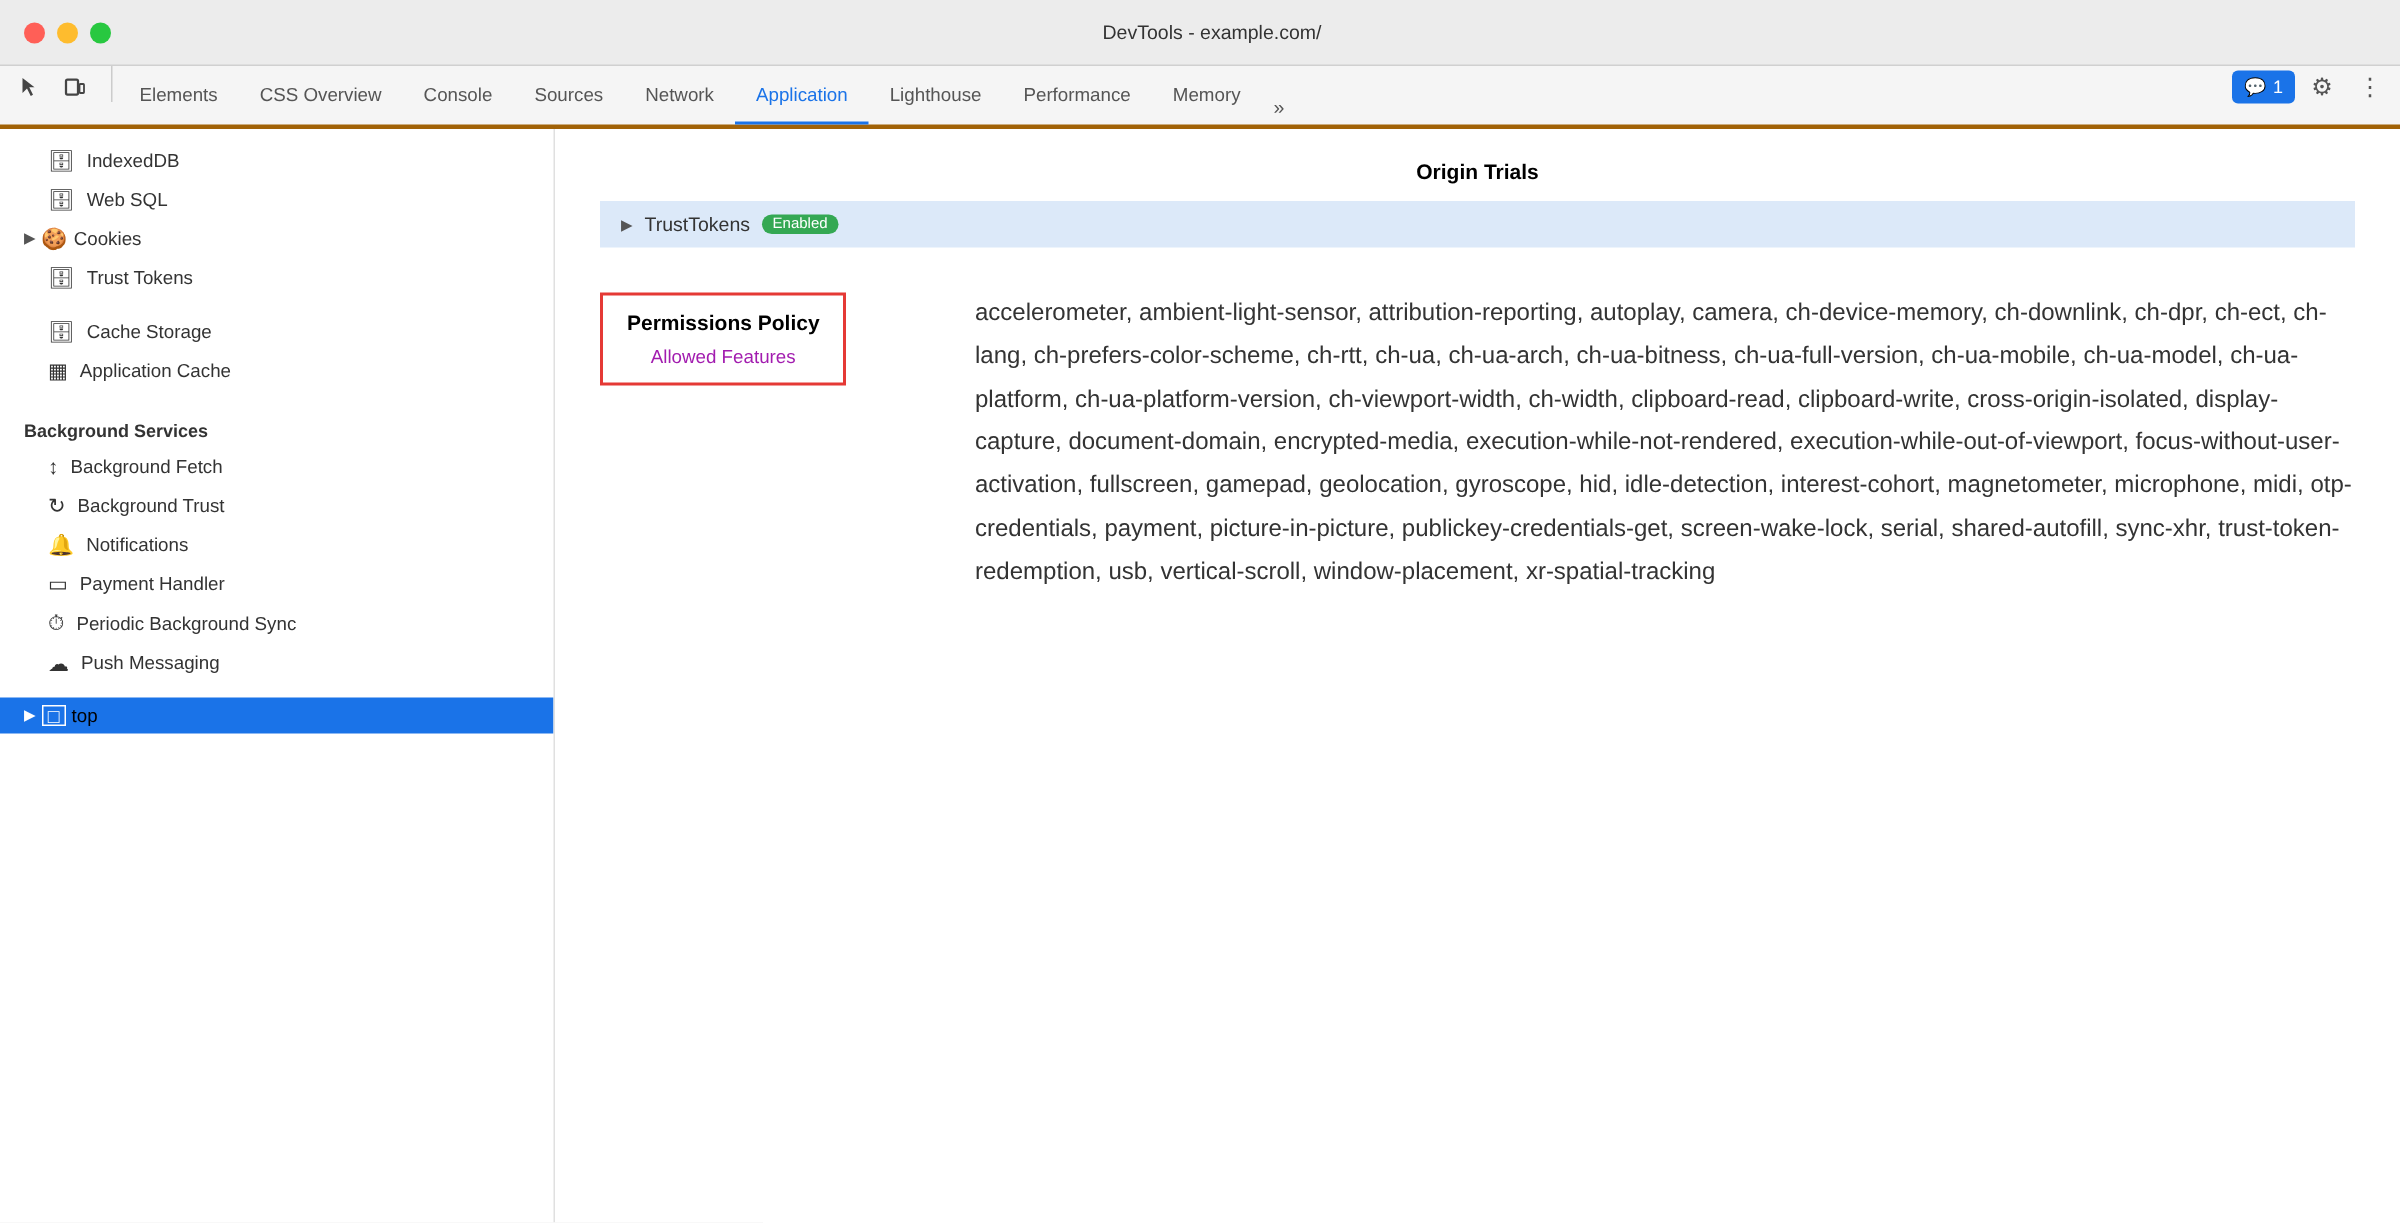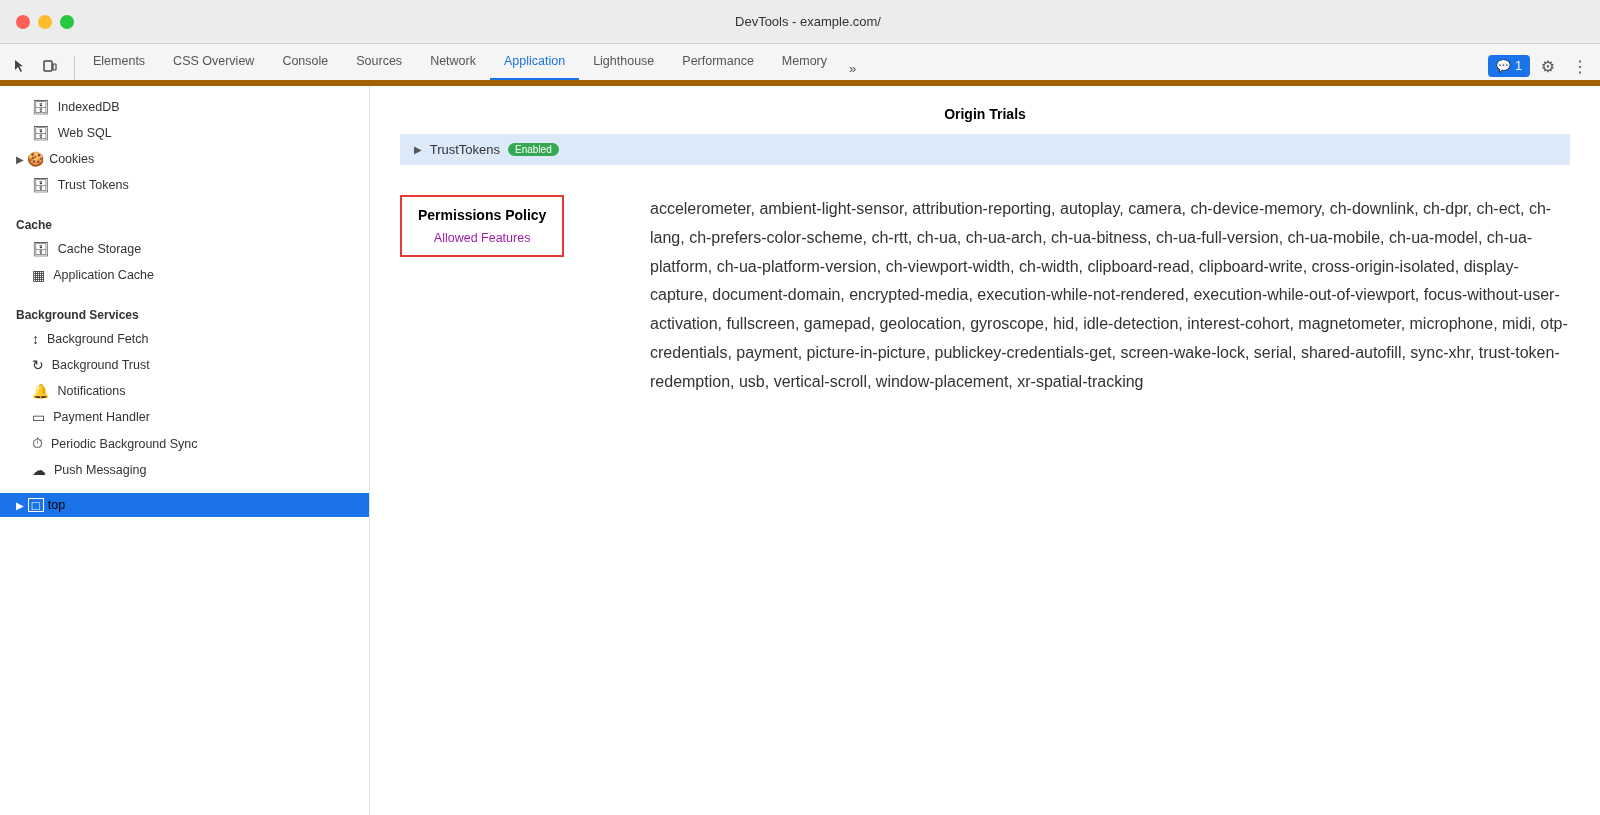--- a/index.html
+++ b/index.html
@@ -42,23 +42,23 @@
     .tb-max { background: #28c840; }
     .titlebar-title {
       font-size: 13px;
       font-weight: 500;
       color: #333;
     }
 
     
     .toolbar {
       background: #f5f5f5;
-      border-bottom: 6px solid #a16207;
-      display: flex;
-      align-items: flex-end;
+      border-bottom: 3px solid #a16207;
+      display: flex;
+      align-items: flex-start;
       height: 42px;
       flex-shrink: 0;
       padding: 0 6px;
     }
     .toolbar-icons {
       display: flex;
       align-items: center;
       gap: 2px;
       margin-right: 6px;
     }
@@ -342,21 +342,20 @@
       <span class="sidebar-item-icon">🍪</span>
       <span class="sidebar-item-label">Cookies</span>
     </div>
     <div class="sidebar-item">
       <span class="sidebar-item-icon">🗄</span>
       <span class="sidebar-item-label">Trust Tokens</span>
     </div>
 
     <div style="height:10px;"></div>
 
-    <div class="sidebar-section-header">Cache</div>
     <div class="sidebar-item">
       <span class="sidebar-item-icon">🗄</span>
       <span class="sidebar-item-label">Cache Storage</span>
     </div>
     <div class="sidebar-item">
       <span class="sidebar-item-icon">▦</span>
       <span class="sidebar-item-label">Application Cache</span>
     </div>
 
     <div style="height:10px;"></div>

